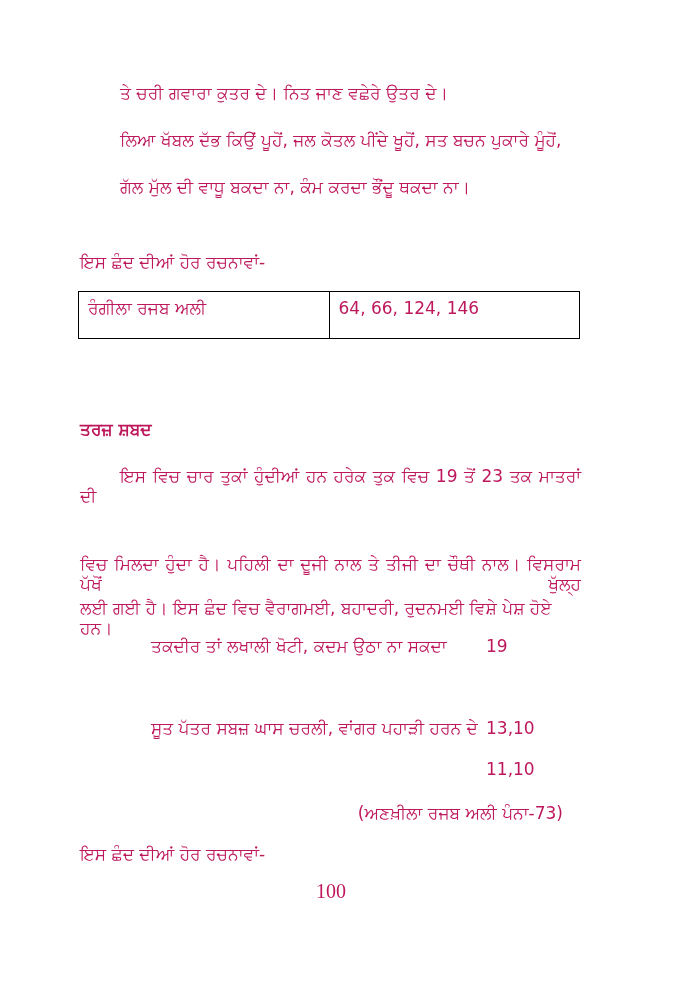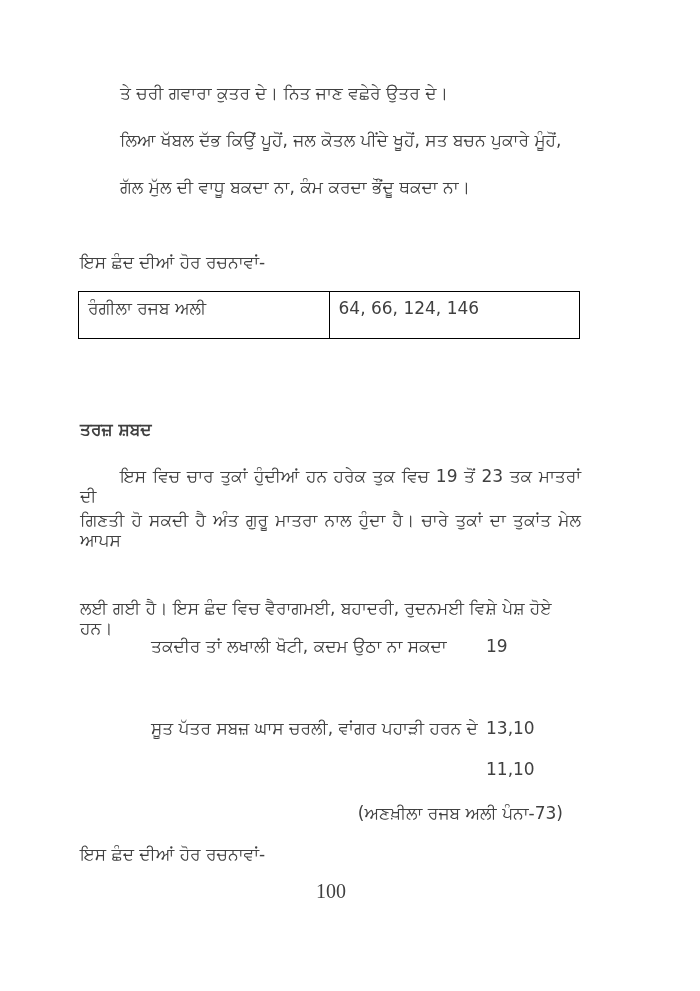--- a/index.html
+++ b/index.html
@@ -5,21 +5,21 @@
   html, body {
     margin: 0;
     padding: 0;
     background: #ffffff;
   }
   .page {
     position: relative;
     width: 700px;
     height: 991px;
     background: #ffffff;
-    color: #404040;
+    color: #be185d;
     font-family: "DejaVu Sans", sans-serif;
     font-size: 17px;
     line-height: 20px;
     overflow: hidden;
   }
   .abs { position: absolute; }
 
   .verse-line {
     left: 120px;
     width: 470px;
@@ -103,21 +103,21 @@
     <tr>
       <td>ਰੰਗੀਲਾ ਰਜਬ ਅਲੀ</td>
       <td>64, 66, 124, 146</td>
     </tr>
   </tbody>
     </table>
 
   <div class="abs bold-heading" style="top:419px">ਤਰਜ਼ ਸ਼ਬਦ</div>
 
   <div class="abs para-line" style="top:466px; text-indent:40px">ਇਸ ਵਿਚ ਚਾਰ ਤੁਕਾਂ ਹੁੰਦੀਆਂ ਹਨ ਹਰੇਕ ਤੁਕ ਵਿਚ 19 ਤੋਂ 23 ਤਕ ਮਾਤਰਾਂ ਦੀ</div>
-  <div class="abs para-line" style="top:510px">ਗਿਣਤੀ ਹੋ ਸਕਦੀ ਹੈ ਅੰਤ ਗੁਰੂ ਮਾਤਰਾ ਨਾਲ ਹੁੰਦਾ ਹੈ। ਚਾਰੇ ਤੁਕਾਂ ਦਾ ਤੁਕਾਂਤ ਮੇਲ ਆਪਸ</div>
+  <div class="abs para-line" style="top:554px">ਵਿਚ ਮਿਲਦਾ ਹੁੰਦਾ ਹੈ। ਪਹਿਲੀ ਦਾ ਦੂਜੀ ਨਾਲ ਤੇ ਤੀਜੀ ਦਾ ਚੌਥੀ ਨਾਲ। ਵਿਸਰਾਮ ਪੱਖੋਂ ਖੁੱਲ੍ਹ</div>
   <div class="abs para-line last" style="top:598px">ਲਈ ਗਈ ਹੈ। ਇਸ ਛੰਦ ਵਿਚ ਵੈਰਾਗਮਈ, ਬਹਾਦਰੀ, ਰੁਦਨਮਈ ਵਿਸ਼ੇ ਪੇਸ਼ ਹੋਏ ਹਨ।</div>
 
   <div class="abs metered-line" style="top:636px">
     <span>ਤਕਦੀਰ ਤਾਂ ਲਖਾਲੀ ਖੋਟੀ, ਕਦਮ ਉਠਾ ਨਾ ਸਕਦਾ</span>
     <span class="matra-count">19</span>
   </div>
   <div class="abs metered-line" style="top:718px">
     <span>ਸੂਤ ਪੱਤਰ ਸਬਜ਼ ਘਾਸ ਚਰਲੀ, ਵਾਂਗਰ ਪਹਾੜੀ ਹਰਨ ਦੇ</span>
     <span class="matra-count">13,10</span>
   </div>

